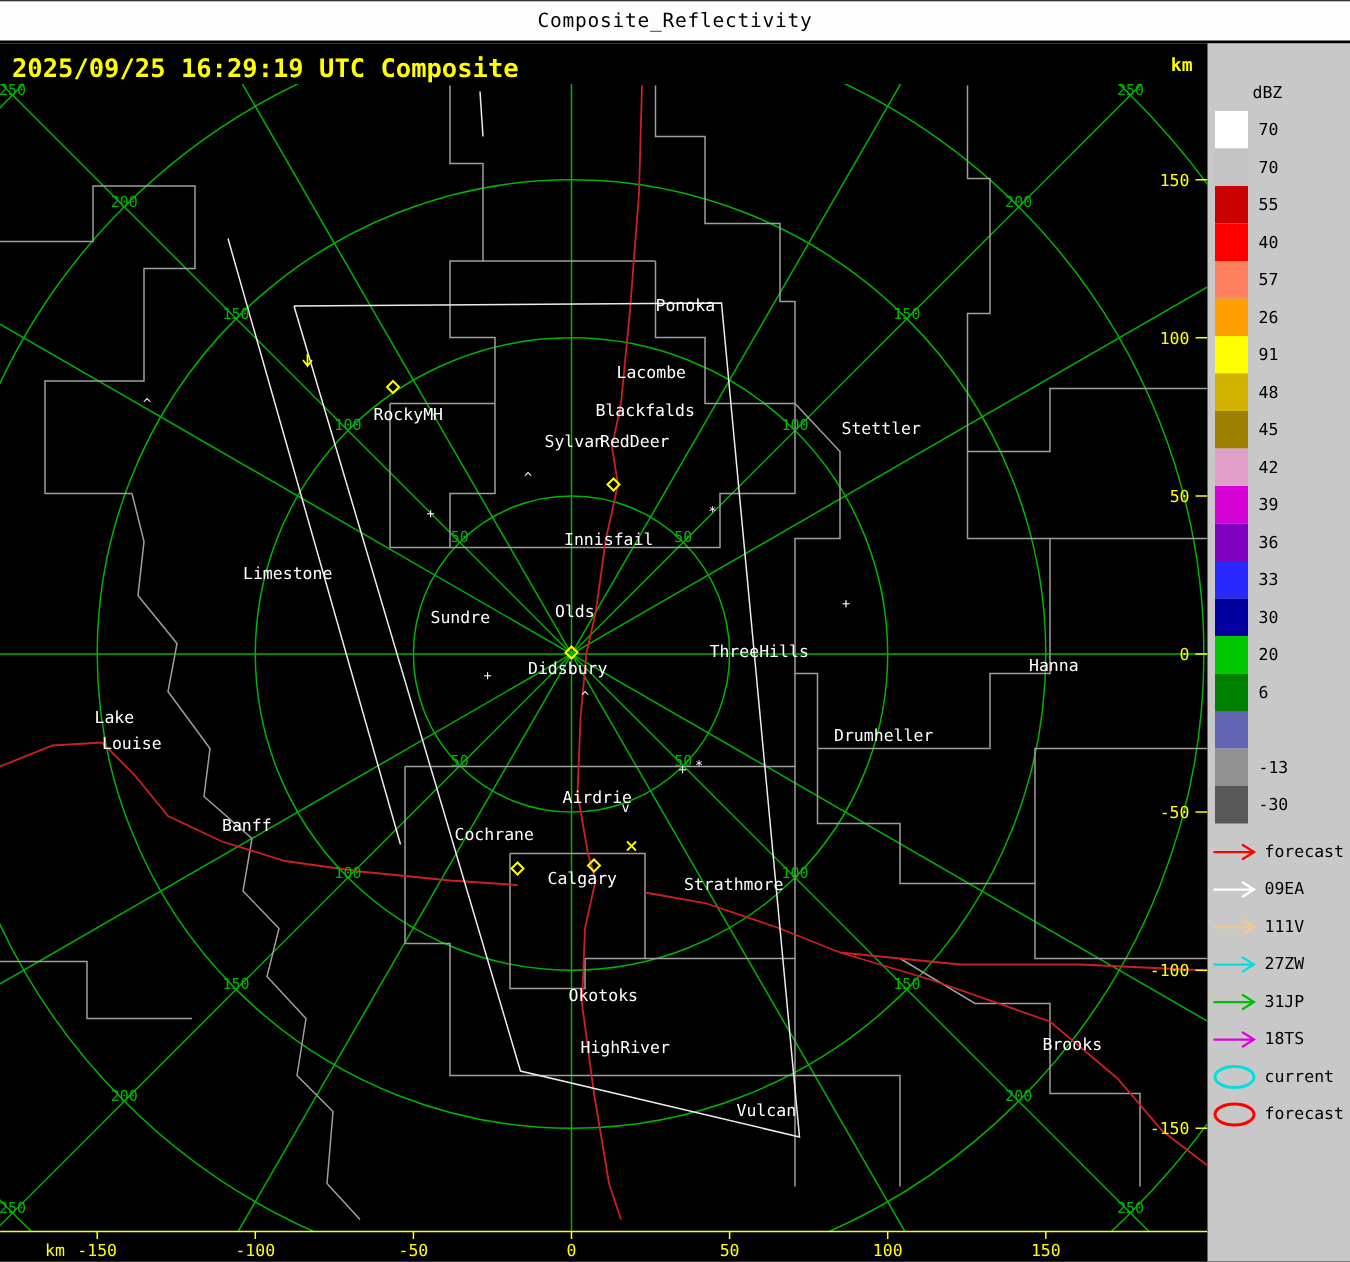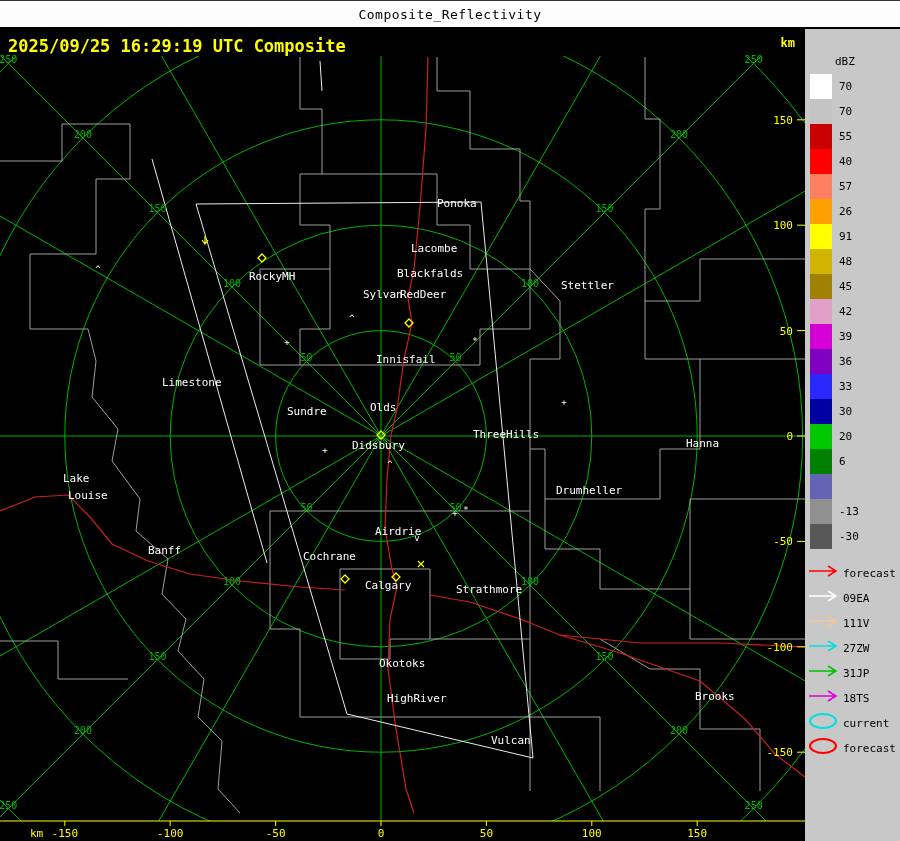--- a/index.html
+++ b/index.html
@@ -12,21 +12,21 @@
   #map-svg{position:absolute;left:0;top:0}
   #map-svg text{font-family:"DejaVu Sans Mono","Liberation Mono",monospace}
   .timestamp{position:absolute;left:8px;top:7px;color:#ffff00;font-size:17px;font-weight:bold;white-space:pre}
   .km-top{position:absolute;right:10px;top:7px;color:#ffff00;font-size:12px;font-weight:bold}
   .panel{flex:1;background:#c8c8c8;padding-top:26px}
   .cb-title{margin-left:30px;font-size:11px;color:#000;margin-bottom:6px}
   .cb-row{display:flex;height:25px;align-items:center}
   .cb-swatch{width:22px;height:25px;margin-left:5px;flex:0 0 22px}
   .cb-label{margin-left:7px;font-size:11px;color:#000}
   #legend{margin-top:6px}
-  .lg-row{display:flex;height:25px;align-items:flex-end}
+  .lg-row{display:flex;height:25px;align-items:center}
   .lg-row svg{margin-left:2px;flex:0 0 34px}
   .lg-label{font-size:11px;color:#000;margin-left:2px}
 </style>
 </head>
 <body>
 
 <div class="app">
   <div class="titlebar">
     <span>Composite_Reflectivity</span>
   </div>

